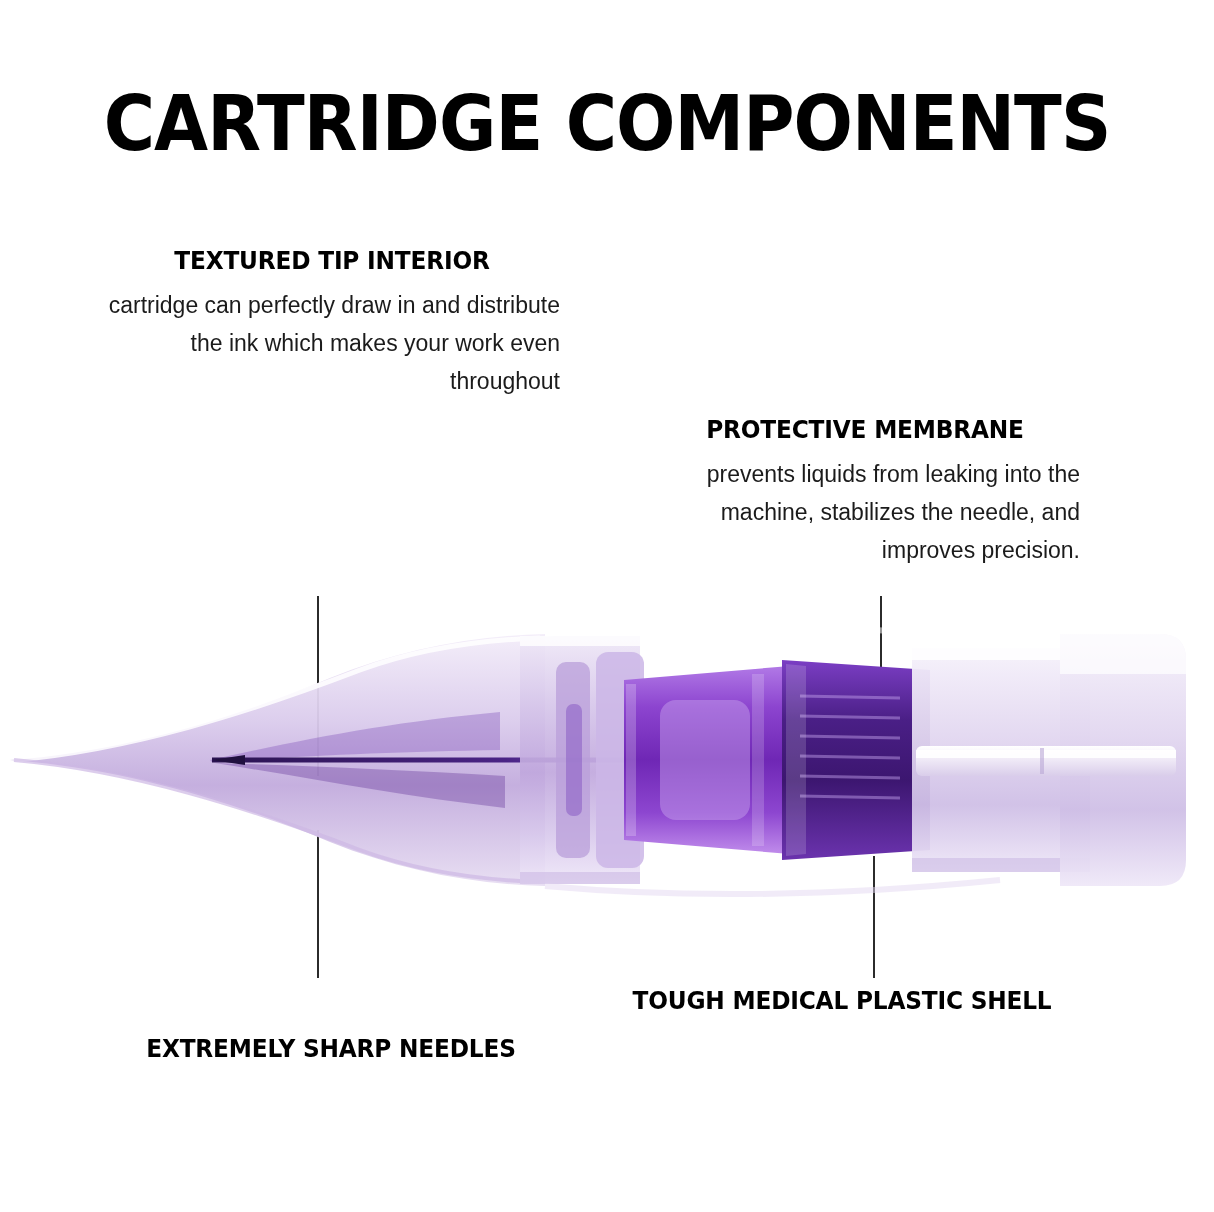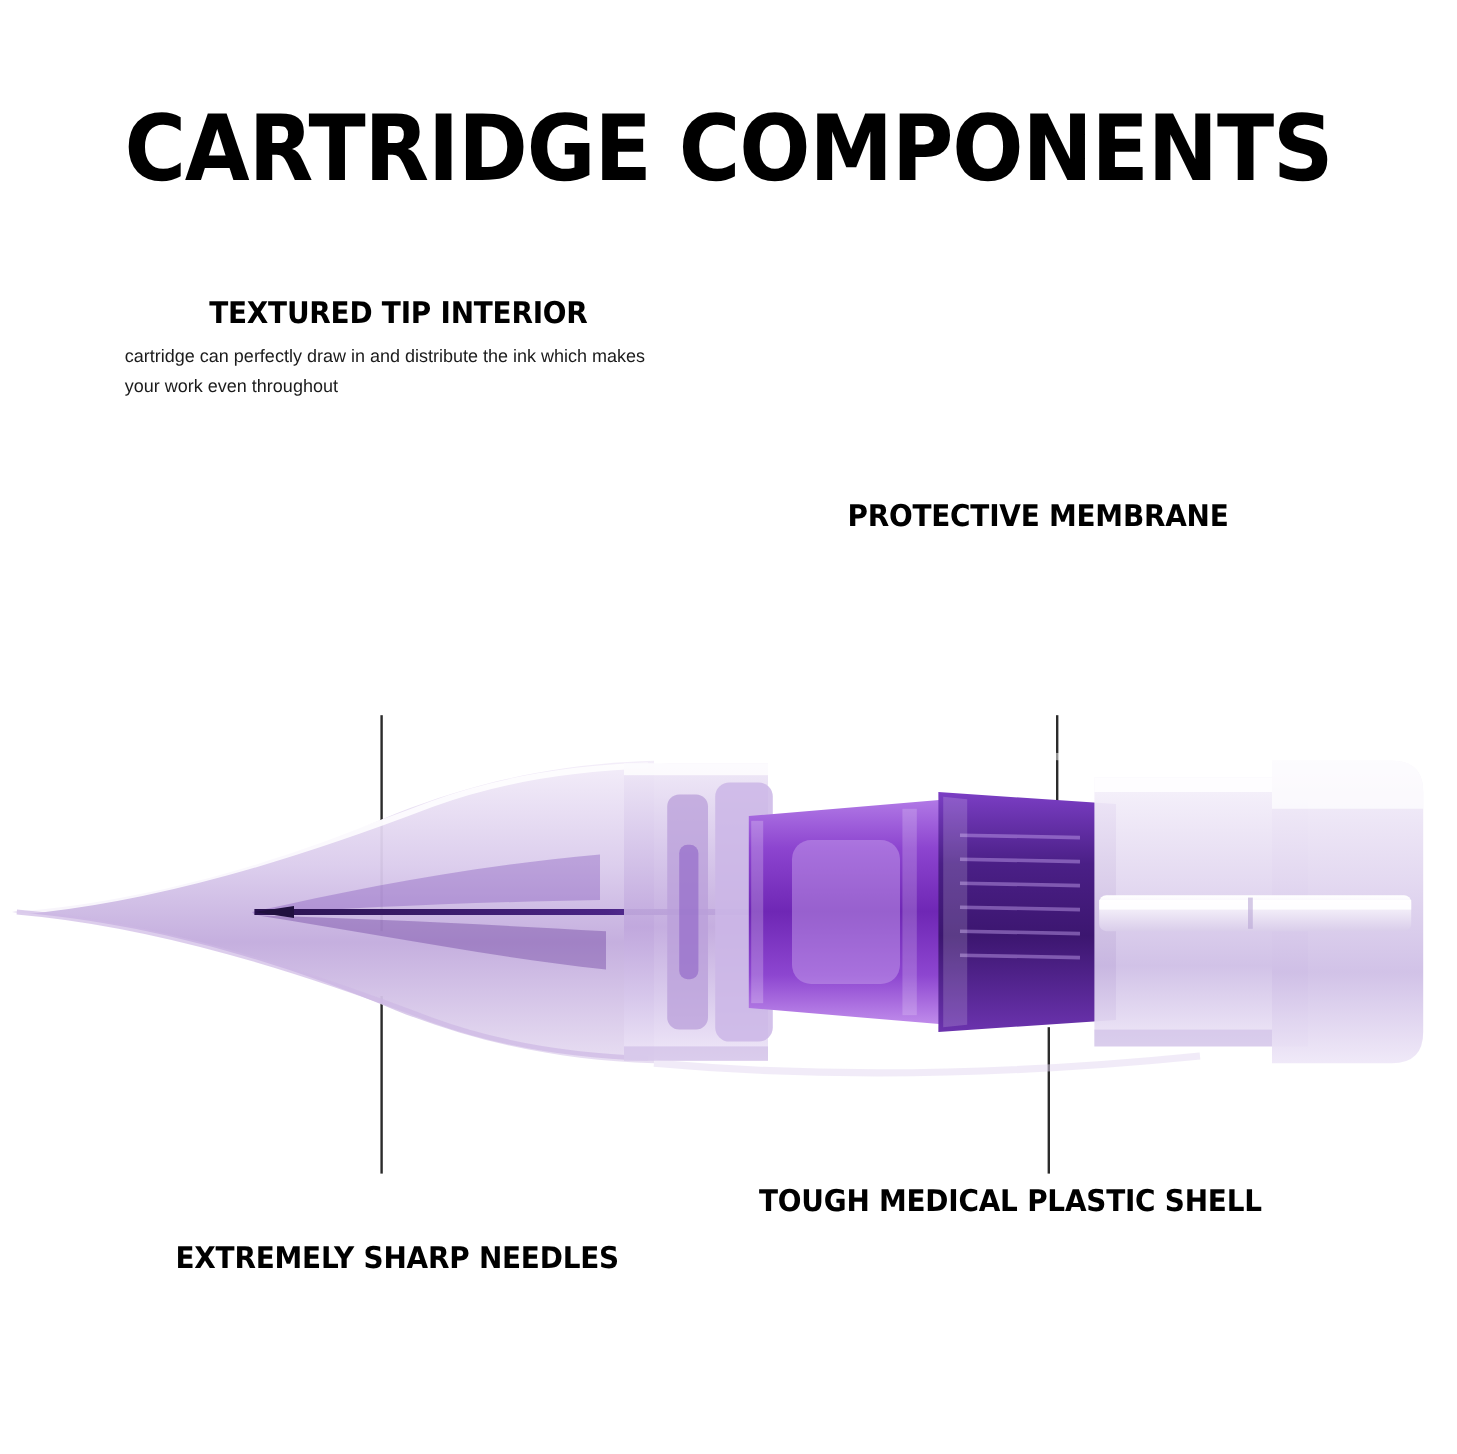--- a/index.html
+++ b/index.html
@@ -49,24 +49,24 @@
     font-size: 25px;
     letter-spacing: -0.2px;
     color: #000000;
     text-align: center;
     transform: scaleX(0.93);
     white-space: nowrap;
   }
   .callout .body {
     margin-top: 11px;
     font-family: "Liberation Sans", sans-serif;
-    font-size: 15px;
+    font-size: 23px;
     line-height: 1.66;
     color: #1b1b1b;
-    text-align: left;
+    text-align: right;
   }
 
   #callout-textured-tip  { top: 206px; left: 104px;  width: 456px; }
   #callout-designed-tip  { top: 390px; left: 120px;  width: 424px; }
   #callout-membrane      { top: 375px; left: 650px;  width: 430px; }
   #callout-needles       { top: 994px; left: 100px;  width: 462px; }
   #callout-shell         { top: 946px; left: 607px;  width: 470px; }
 
   
   .leader {
@@ -93,20 +93,21 @@
   <div class="title">CARTRIDGE COMPONENTS</div>
 
   <div class="callout" id="callout-textured-tip">
     <div class="head">TEXTURED TIP INTERIOR</div>
     <div class="body">cartridge can perfectly draw in and distribute the ink which makes your work even throughout</div>
   </div>
 
 
   <div class="callout" id="callout-membrane">
     <div class="head">PROTECTIVE MEMBRANE</div>
+    <div class="body">prevents liquids from leaking into the machine, stabilizes the needle, and improves precision.</div>
   </div>
 
   <div class="callout" id="callout-needles">
     <div class="head">EXTREMELY SHARP NEEDLES</div>
   </div>
 
   <div class="callout" id="callout-shell">
     <div class="head">TOUGH MEDICAL PLASTIC SHELL</div>
   </div>
 

